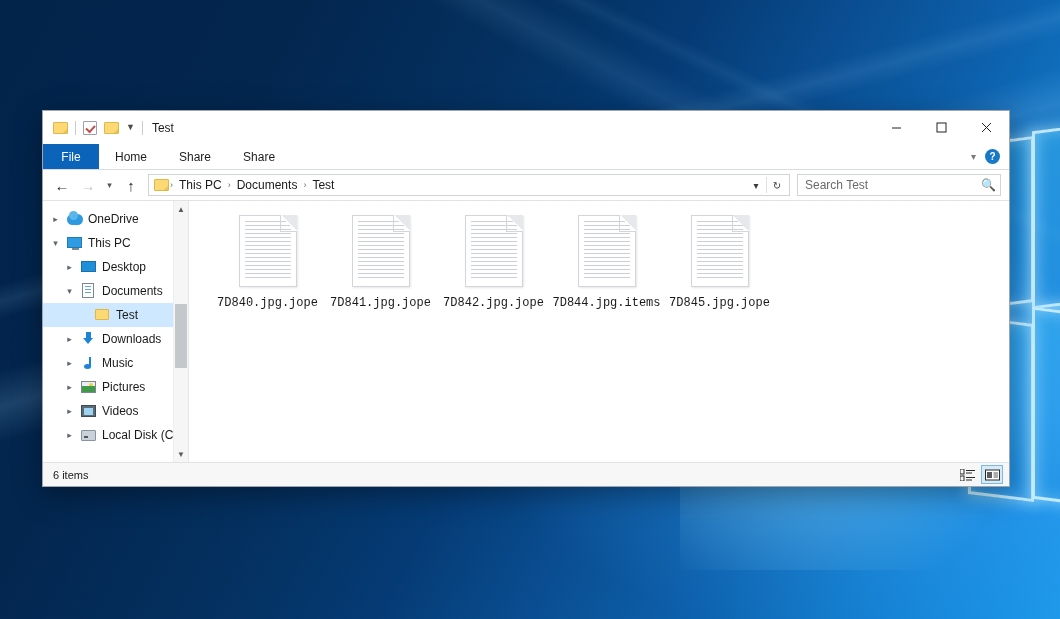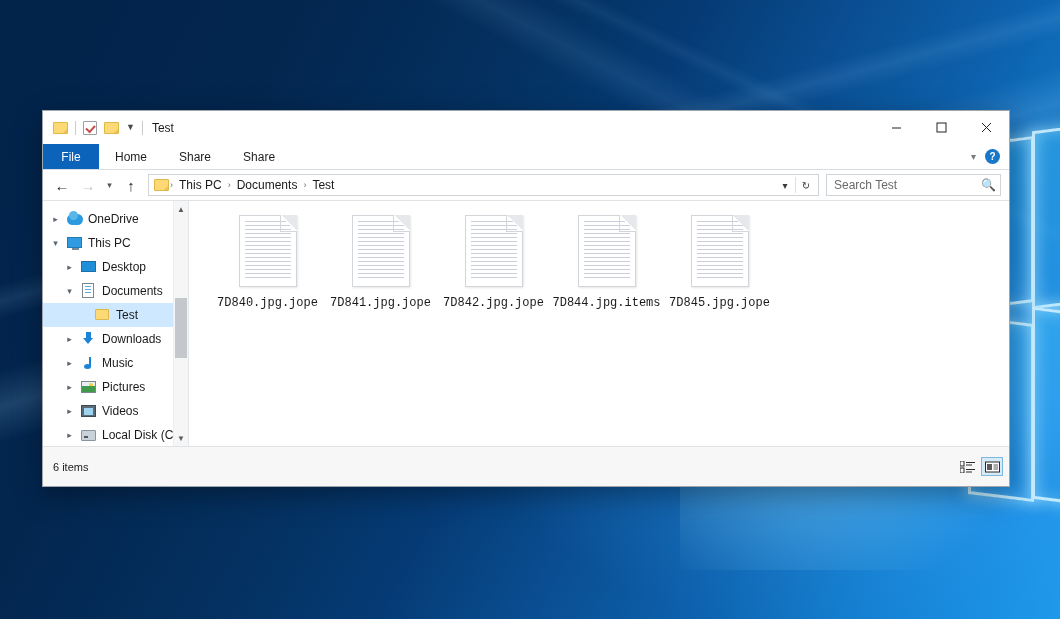--- a/index.html
+++ b/index.html
@@ -128,21 +128,21 @@
   .crumbs { display:flex; align-items:center; flex:1; gap:0; }
   .crumb { font-size:12px; color:#1a1a1a; padding:0 5px; }
   .crumb-sep { font-size:9px; color:#5f6b76; padding:0 1px; }
   .addr-right { display:flex; align-items:center; gap:0; }
   .addr-ico {
     width:20px; height:20px; display:flex; align-items:center; justify-content:center;
     font-size:10px; color:#3a3a3a;
   }
   .addr-div { width:1px; height:16px; background:#dde1e5; }
   .searchbox {
-    width:175px; height:22px; margin-left:7px; border:1px solid #cfd4d8;
+    width:204px; height:22px; margin-left:7px; border:1px solid #cfd4d8;
     background:#fff; display:flex; align-items:center; padding:0 4px 0 7px;
   }
   .search-ph { flex:1; font-size:12px; color:#6a6a6a; }
   .search-ico { font-size:12px; color:#3c3c3c; }
 
   
   .body-split { flex:1; display:flex; min-height:0; border-top:1px solid #dfe3e6; }
 
   
   .sidebar {
@@ -224,21 +224,21 @@
     border-left:1px solid #d2d5d9; border-bottom:1px solid #d2d5d9;
   }
   .doc-fold-mask {
     position:absolute; right:-1px; top:-1px; width:17px; height:17px;
     background:linear-gradient(45deg, transparent 0 50%, #ffffff 50% 100%);
   }
   .file-label { margin-top:9px; font-size:12px; color:#1a1a1a; white-space:nowrap; }
 
   
   .statusbar {
-    height:40px; background:#f7f7f7; border-top:1px solid #dfe3e6;
+    height:24px; background:#f7f7f7; border-top:1px solid #dfe3e6;
     display:flex; align-items:center; padding:0 6px 0 10px; flex-shrink:0;
   }
   .status-text { font-size:11px; color:#1a1a1a; }
   .status-spacer { flex:1; }
   .viewbtns { display:flex; gap:3px; align-items:center; }
   .viewbtn {
     width:22px; height:19px; display:flex; align-items:center; justify-content:center;
   }
   .viewbtn.active { border:1px solid #7cb9e0; background:#d6eaf8; }
 </style>

